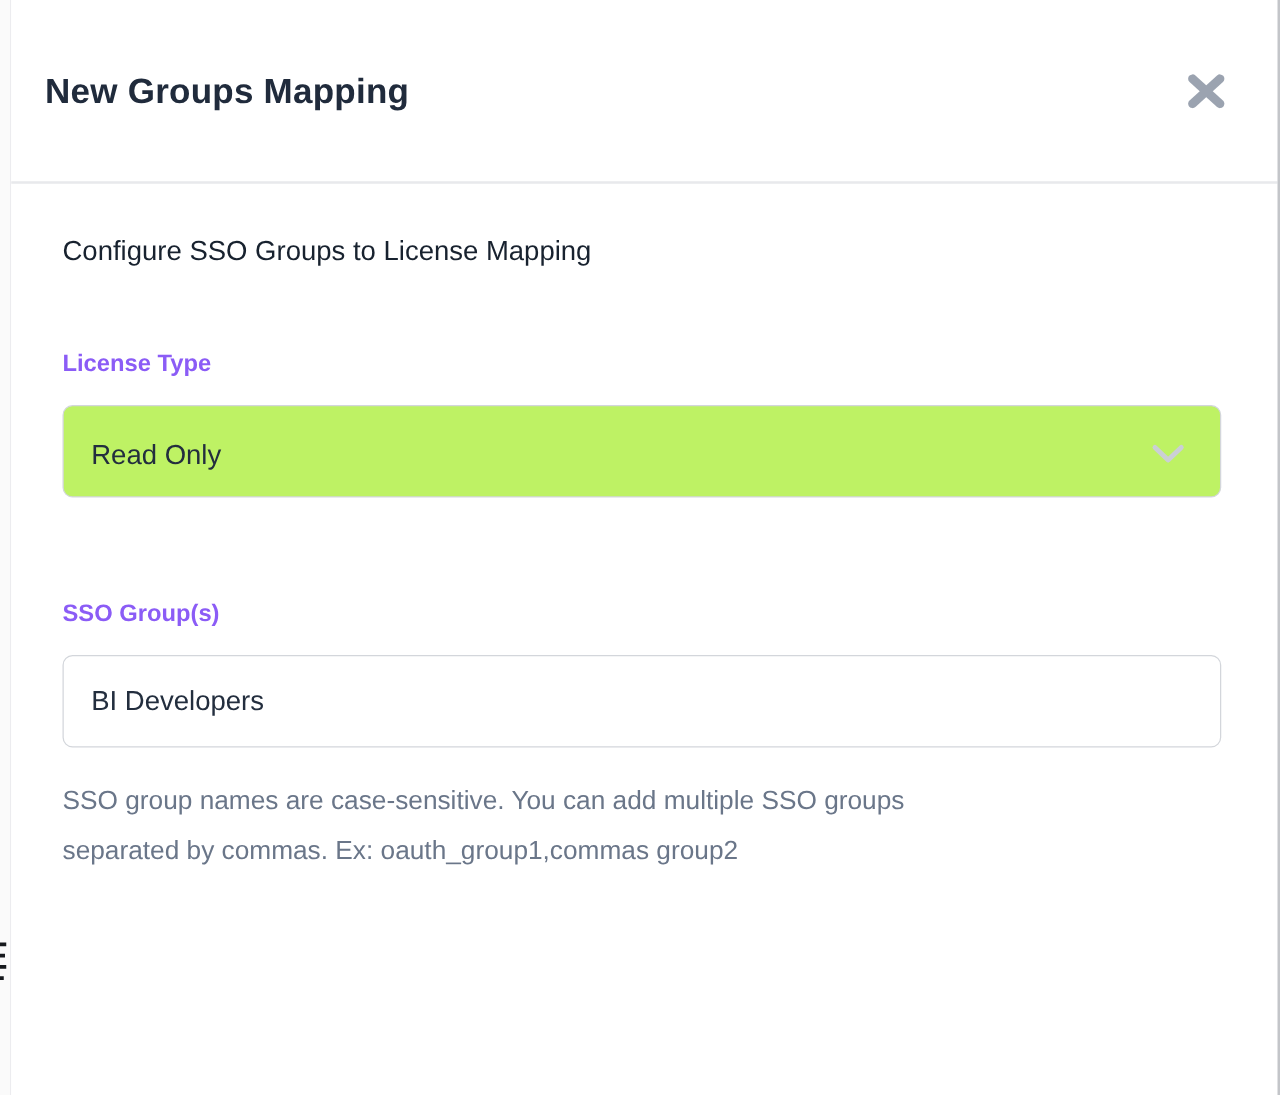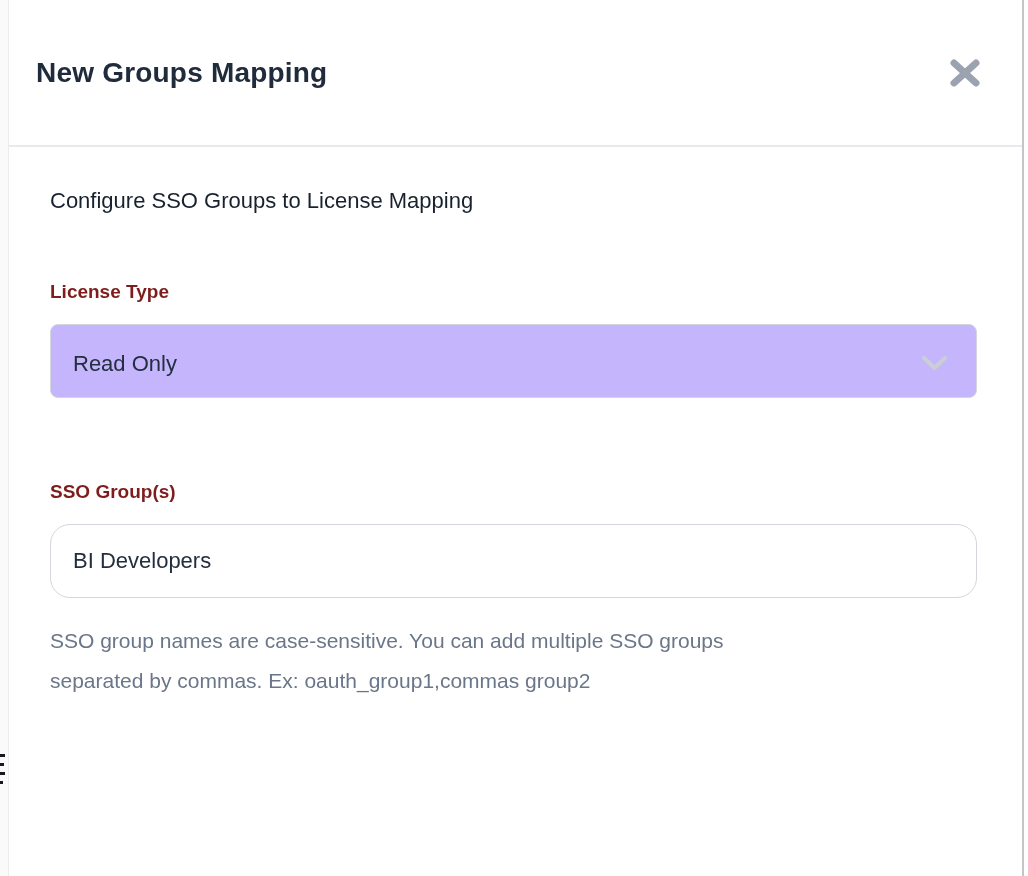--- a/index.html
+++ b/index.html
@@ -69,46 +69,46 @@
     margin: 0;
     font-size: 22px;
     color: #18222f;
     line-height: 26px;
   }
   .field-label {
     display: block;
     margin-top: 66px;
     font-size: 19px;
     font-weight: 700;
-    color: #7f1d1d;
+    color: #8b5cf6;
     line-height: 24px;
   }
   .field-label.second { margin-top: 82px; }
   .select-box {
     margin-top: 20px;
     height: 74px;
     width: 100%;
     border: 1px solid #d3d6db;
     border-radius: 8px;
-    background: #c4b5fd;
+    background: #bef264;
     display: flex; align-items: center; justify-content: space-between;
     padding: 5px 28px 0 22px;
     cursor: pointer;
   }
   .select-value {
     font-size: 22px;
     color: #232e3e;
   }
   .text-input {
     margin-top: 20px;
     display: block;
     width: 100%;
     height: 74px;
     border: 1px solid #d3d6db;
-    border-radius: 20px;
+    border-radius: 8px;
     background: #ffffff;
     padding: 0 22px;
     font-family: "Liberation Sans", sans-serif;
     font-size: 22px;
     color: #232e3e;
     outline: none;
   }
   .help-text {
     margin: 23px 0 0 0;
     font-size: 21px;

